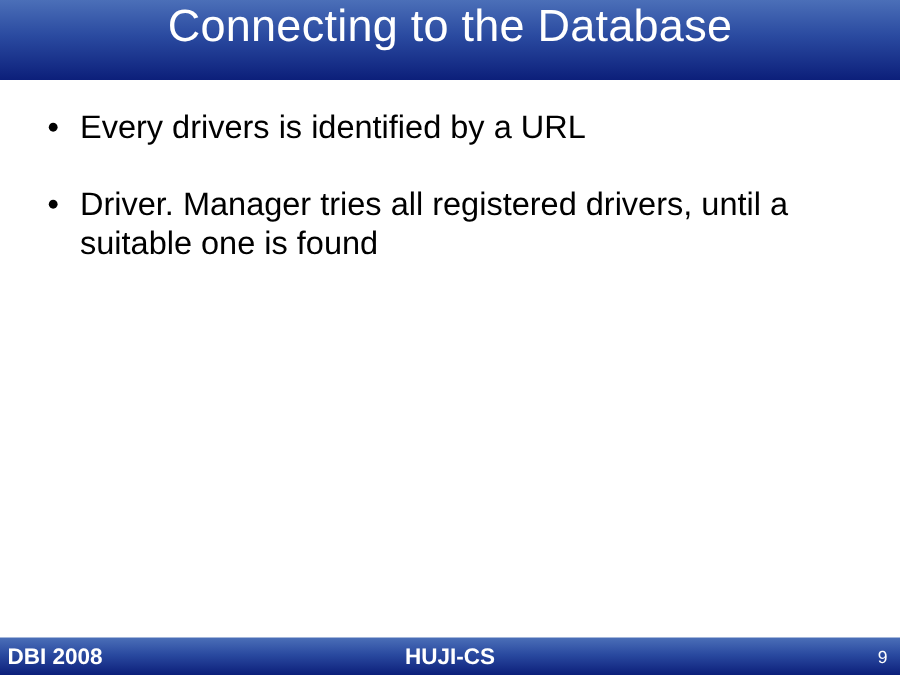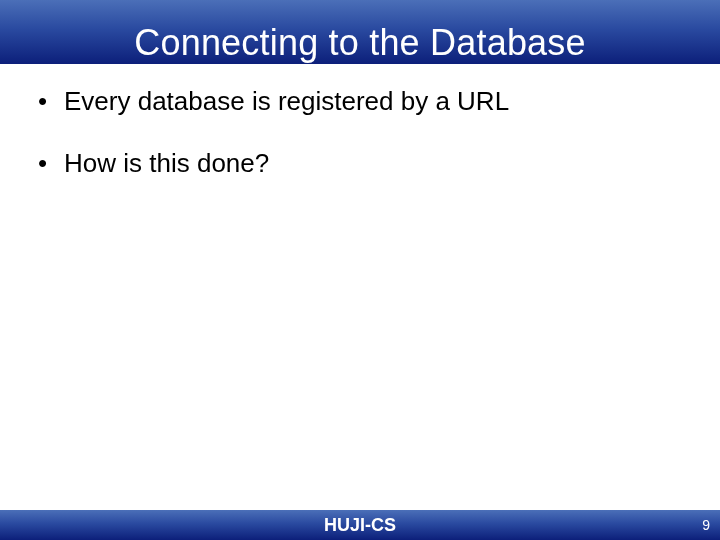--- a/index.html
+++ b/index.html
@@ -15,21 +15,21 @@
     width: 720px;
     height: 540px;
     display: flex;
     flex-direction: column;
     box-sizing: border-box;
   }
   .title-bar {
     background: linear-gradient(to bottom, #4b6fb8 0%, #2a4aa0 45%, #0c1f7a 100%);
     height: 64px;
     display: flex;
-    align-items: flex-end;
+    align-items: flex-start;
     justify-content: center;
   }
   .title-text {
     color: #ffffff;
     font-size: 36px;
     letter-spacing: 0.2px;
   }
   .body {
     flex: 1;
     padding: 22px 38px 0 38px;
@@ -87,23 +87,24 @@
 <body>
 
 <div class="slide">
 
   <div class="title-bar">
     <span class="title-text">Connecting to the Database</span>
   </div>
 
   <div class="body">
     <ul class="bullets">
-      <li>Every database is registered by a URL</li>
-      <li>How is this done?</li>
+      <li>Every drivers is identified by a URL</li>
+      <li>Driver. Manager tries all registered drivers, until a suitable one is found</li>
     </ul>
   </div>
 
   <div class="footer">
+    <span class="footer-left">DBI 2008</span>
     <span class="footer-center">HUJI-CS</span>
     <span class="footer-right">9</span>
   </div>
 
 </div>
 
 </body></html>

